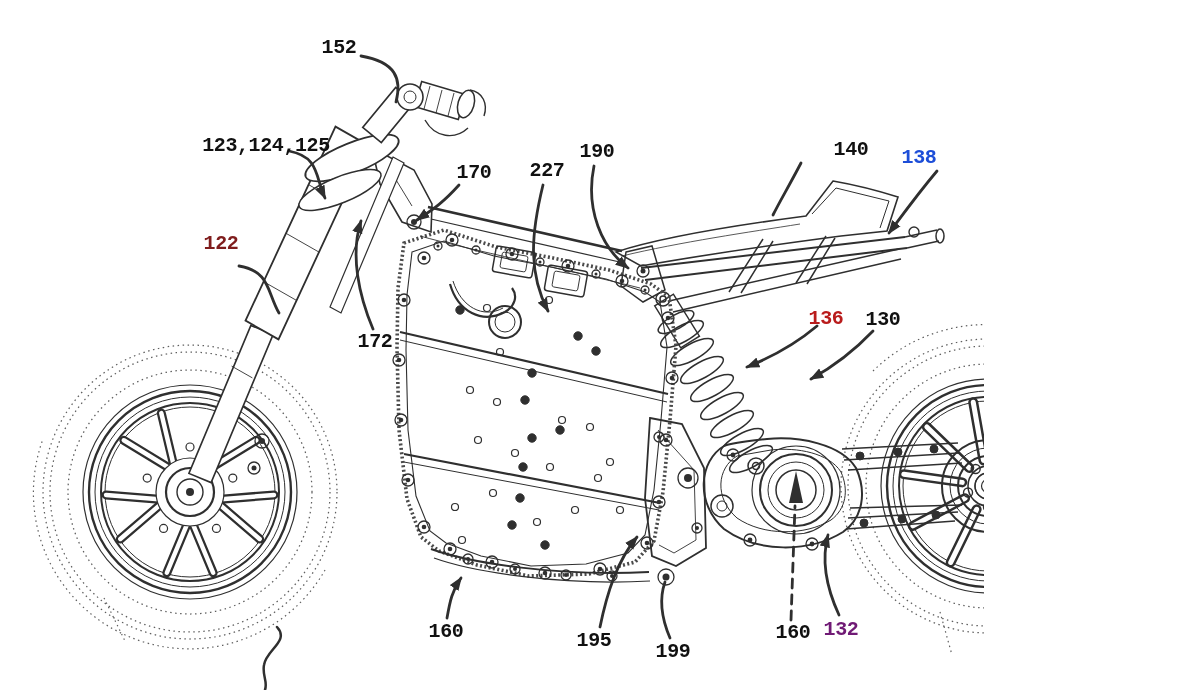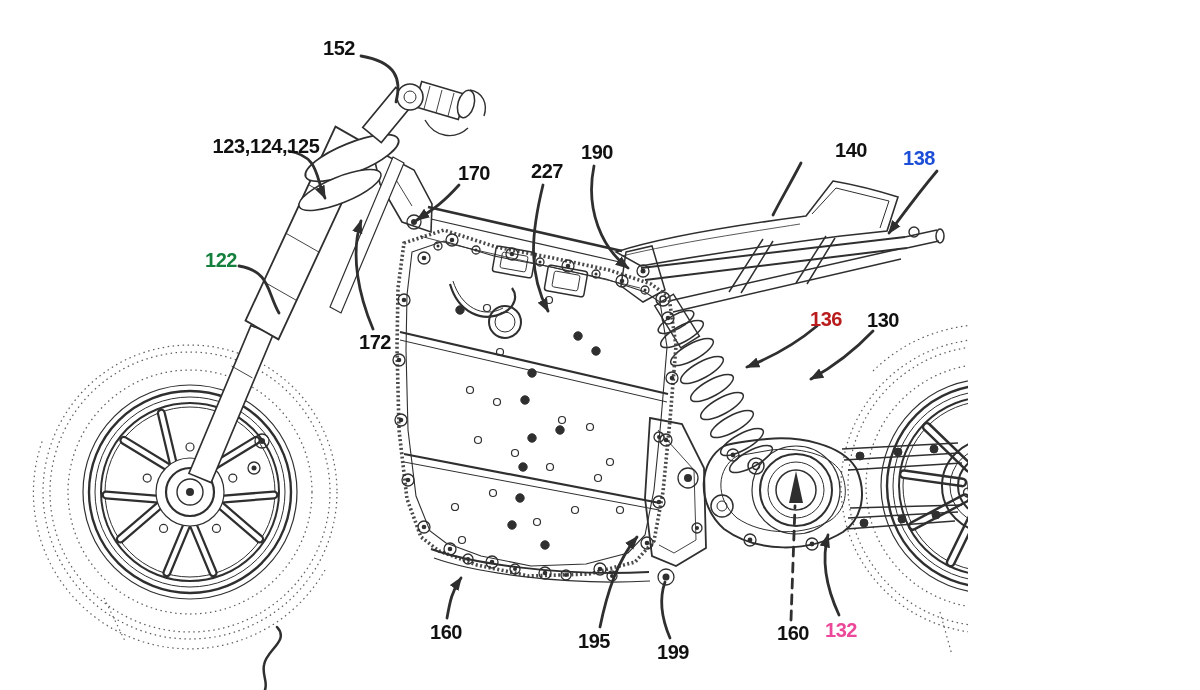--- a/index.html
+++ b/index.html
@@ -1,17 +1,17 @@
 <!DOCTYPE html>
 <html><head>
 <meta charset="utf-8">
 <style>
   html,body{margin:0;padding:0;background:#fff;}
   .stage{position:relative;width:968px;height:690px;background:#fff;overflow:hidden;
-         font-family:Liberation Sans, sans-serif;}
+         font-family:Liberation Mono, monospace;padding-left:16px;}
   .stage svg{position:absolute;left:0;top:0;}
   .ref-label{position:absolute;transform:translate(-50%,-50%);font-weight:700;font-size:20px;
              letter-spacing:-0.4px;color:#111;white-space:nowrap;line-height:1;}
 </style>
 </head>
 <body>
 
 <div class="stage">
 
 <svg width="1200" height="690" viewBox="0 0 1200 690">
@@ -367,29 +367,29 @@
     <path d="M 791,620 L 795,506" stroke-dasharray="9 7"></path>
     <path d="M 839,615 C 827,589 821,561 828,535" marker-end="url(#arr)"></path>
     <path d="M 277,627 C 290,641 266,650 264,665 C 262,676 268,681 265,690" stroke-width="2.5"></path>
     <path d="M 1030,642 C 1041,653 1021,661 1021,673 C 1021,681 1025,686 1023,690" stroke-width="2.5"></path>
   </g>
 </svg>
 
 <div id="labels">
       <span class="ref-label" style="left: 339px; top: 48px; color: rgb(17, 17, 17);">152</span>
       <span class="ref-label" style="left: 242px; top: 146px; color: rgb(17, 17, 17); margin-left: 24px;">123,124,125</span>
-      <span class="ref-label" style="left: 221px; top: 260px; color: #15803d;">122</span>
+      <span class="ref-label" style="left: 221px; top: 244px; color: #7f1d1d;">122</span>
       <span class="ref-label" style="left: 375px; top: 342px; color: rgb(17, 17, 17);">172</span>
       <span class="ref-label" style="left: 474px; top: 173px; color: rgb(17, 17, 17);">170</span>
       <span class="ref-label" style="left: 547px; top: 171px; color: rgb(17, 17, 17); text-align: center;">227</span>
       <span class="ref-label" style="left: 597px; top: 152px; color: rgb(17, 17, 17);">190</span>
       <span class="ref-label" style="left: 806px; top: 150px; color: rgb(17, 17, 17); margin-left: 45px;">140</span>
       <span class="ref-label" style="left: 919px; top: 158px; color: #1d4ed8;">138</span>
       <span class="ref-label" style="left: 826px; top: 319px; color: #b91c1c;">136</span>
       <span class="ref-label" style="left: 883px; top: 320px; color: rgb(17, 17, 17);">130</span>
       <span class="ref-label" style="left: 446px; top: 632px; color: rgb(17, 17, 17);">160</span>
       <span class="ref-label" style="left: 594px; top: 641px; color: rgb(17, 17, 17);">195</span>
       <span class="ref-label" style="left: 673px; top: 652px; color: rgb(17, 17, 17);">199</span>
       <span class="ref-label" style="left: 793px; top: 633px; color: rgb(17, 17, 17);">160</span>
-      <span class="ref-label" style="left: 841px; top: 630px; color: #ec4899; text-align: right;">132</span>
+      <span class="ref-label" style="left: 841px; top: 630px; color: #701a75; text-align: right;">132</span>
     </div>
 
 </div>
 
 </body></html>

